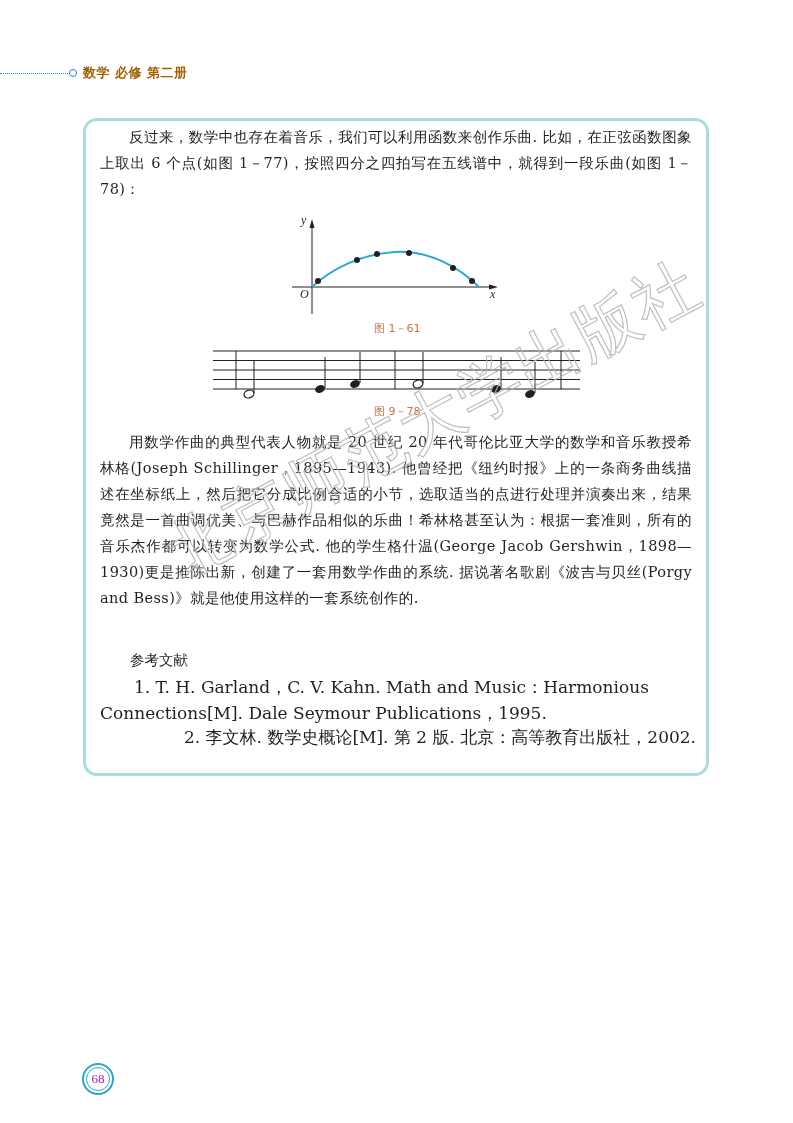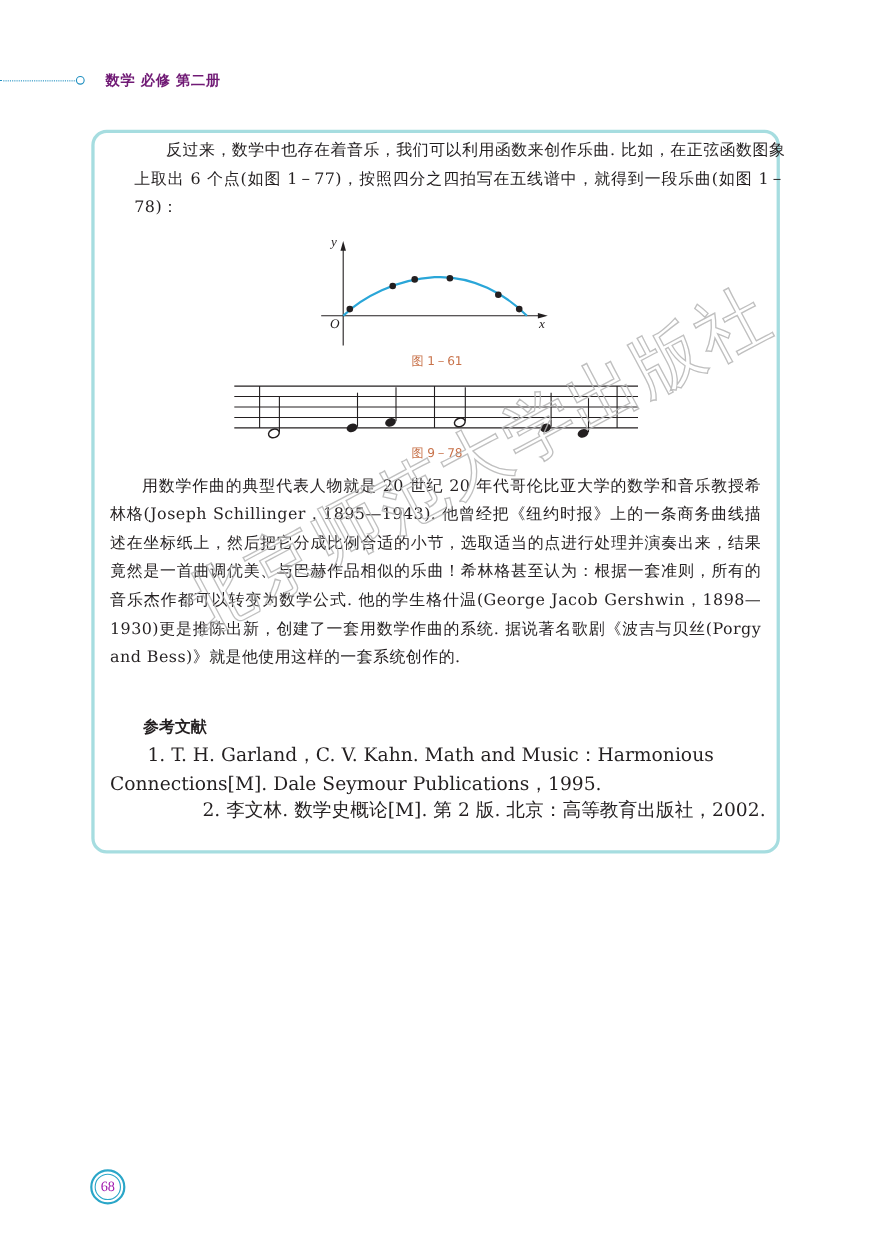--- a/index.html
+++ b/index.html
@@ -3,35 +3,35 @@
 <meta charset="utf-8">
 <style>
   html, body { margin:0; padding:0; background:#ffffff; }
   body { width:793px; height:1123px; position:relative; overflow:hidden;
          font-family:"DejaVu Serif","Liberation Serif",serif; color:#231f20; }
 
   .header-line { position:absolute; left:0; top:73px; width:70px; height:0;
                  border-top:1.5px dotted #1f8fc0; }
   .header-dot { position:absolute; left:69px; top:69px; width:6px; height:6px;
                 border:1.5px solid #1f8fc0; border-radius:50%; background:#fff; }
-  .header-title { position:absolute; left:96px; top:64px; font-size:13px; font-weight:bold;
-                  color:#701a75; letter-spacing:0.5px;
+  .header-title { position:absolute; left:83px; top:64px; font-size:13px; font-weight:bold;
+                  color:#a16207; letter-spacing:0.5px;
                   font-family:"DejaVu Sans","Liberation Sans",sans-serif; }
 
   .box { position:absolute; left:83px; top:118px; width:620px; height:652px;
          border:3px solid #a6dde0; border-radius:14px; background:#fff; }
 
   .para { position:absolute; left:100px; width:592px; font-size:14.5px; line-height:26px;
           letter-spacing:0.4px; text-align:justify; }
   .para p { margin:0; text-indent:2em; }
 
   .caption { position:absolute; font-size:11px; color:#c8724a;
              font-family:"DejaVu Sans","Liberation Sans",sans-serif; }
 
-  .refs-title { position:absolute; left:130px; top:651px; font-size:14.5px; font-weight:bold;
+  .refs-title { position:absolute; left:130px; top:651px; font-size:14.5px; font-weight:normal;
                 font-family:"DejaVu Sans","Liberation Sans",sans-serif; }
   .ref { position:absolute; left:100px; width:596px; font-size:17px; line-height:26px;
          text-indent:2em; }
 
   .watermark { position:absolute; left:150px; top:520px; font-size:64px; color:transparent;
                -webkit-text-stroke:1.2px #b5b5b5; transform:rotate(-28deg);
                transform-origin:left top; white-space:nowrap; letter-spacing:2px;
                font-family:"DejaVu Serif","Liberation Serif",serif; opacity:0.85; }
 
   .page-num { position:absolute; left:82px; top:1063px; width:28px; height:28px;
@@ -45,21 +45,21 @@
 </style>
 </head>
 <body>
 
 <div class="header-line"></div>
 <div class="header-dot"></div>
 <div class="header-title">数学 必修 第二册</div>
 
 <div class="box"></div>
 
-<div class="para" style="top:124px;margin-left:22px;">
+<div class="para" style="top:124px;">
   <p>反过来，数学中也存在着音乐，我们可以利用函数来创作乐曲. 比如，在正弦函数图象上取出 6 个点(如图 1－77)，按照四分之四拍写在五线谱中，就得到一段乐曲(如图 1－78)：</p>
 </div>
 
 <svg style="left:0;top:0;" width="793" height="1123">
 
   <line x1="312" y1="314" x2="312" y2="226" stroke="#231f20" stroke-width="1"></line>
   <polygon points="312,219 309.5,228 314.5,228" fill="#231f20"></polygon>
 
   <line x1="292" y1="287" x2="490" y2="287" stroke="#231f20" stroke-width="1"></line>
   <polygon points="498,287 489,284.5 489,289.5" fill="#231f20"></polygon>

